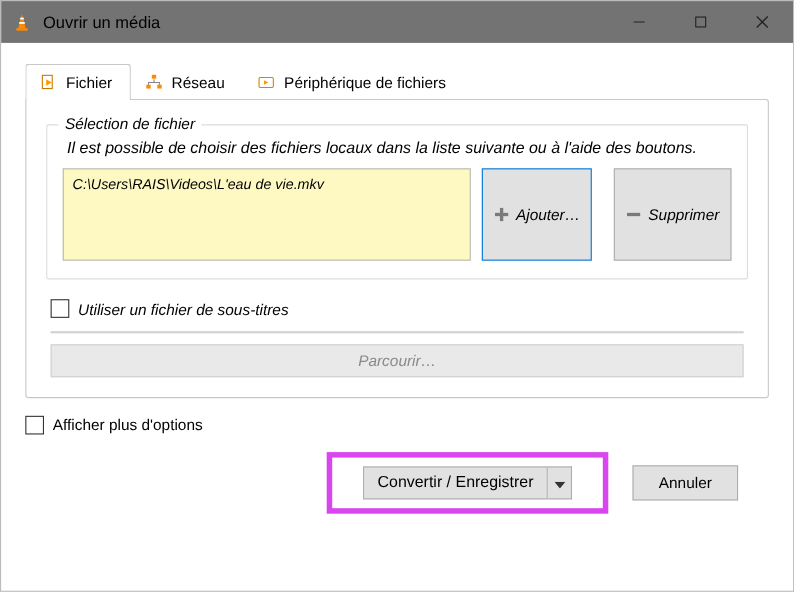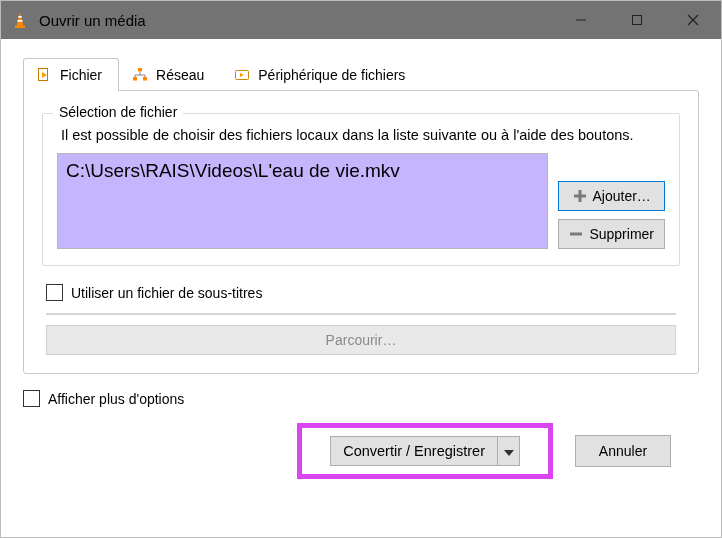--- a/index.html
+++ b/index.html
@@ -63,20 +63,21 @@
   }
   .tab .ticon { width: 16px; height: 16px; }
 
   
   .panel {
     border: 1px solid #c8c8c8;
     border-radius: 0 3px 3px 3px;
     padding: 14px 18px 18px 18px;
     position: relative;
     z-index: 1;
+    font-style: italic;
   }
 
   
   .group {
     border: 1px solid #dcdcdc;
     border-radius: 2px;
     padding: 12px 14px 16px 14px;
     margin-top: 8px;
     position: relative;
   }
@@ -92,32 +93,31 @@
   .hint {
     font-size: 14.5px;
     margin: 1px 0 10px 4px;
   }
   .filerow {
     display: flex;
     gap: 10px;
   }
   .filelist {
     flex: 1;
-    height: 96px;
+    height: 84px;
     border: 1px solid #b7b7b7;
     padding: 6px 8px;
-    font-size: 19px;
+    font-size: 13px;
     overflow: auto;
-    background: #c4b5fd;
+    background: #fef9c3;
   }
   .sidebtns {
     display: flex;
-    flex-direction: column;
-    gap: 8px;
-    justify-content: flex-end;
+    flex-direction: row;
+    gap: 20px;
   }
   .btn {
     border: 1px solid #adadad;
     background: #e1e1e1;
     padding: 6px 10px;
     font-size: 14px;
     display: inline-flex;
     align-items: center;
     justify-content: center;
     gap: 6px;
@@ -160,21 +160,20 @@
     background: #f0f0f0;
     border: 1px solid #d4d4d4;
   }
 
   
   .below {
     padding: 16px 22px 0 22px;
   }
   .optrow {
     display:flex;
-    align-items:center;
     gap:8px;
   }
   .footer {
     display: flex;
     justify-content: flex-end;
     align-items: center;
     gap: 22px;
     padding: 16px 28px 0 0;
   }
   .splitwrap {

